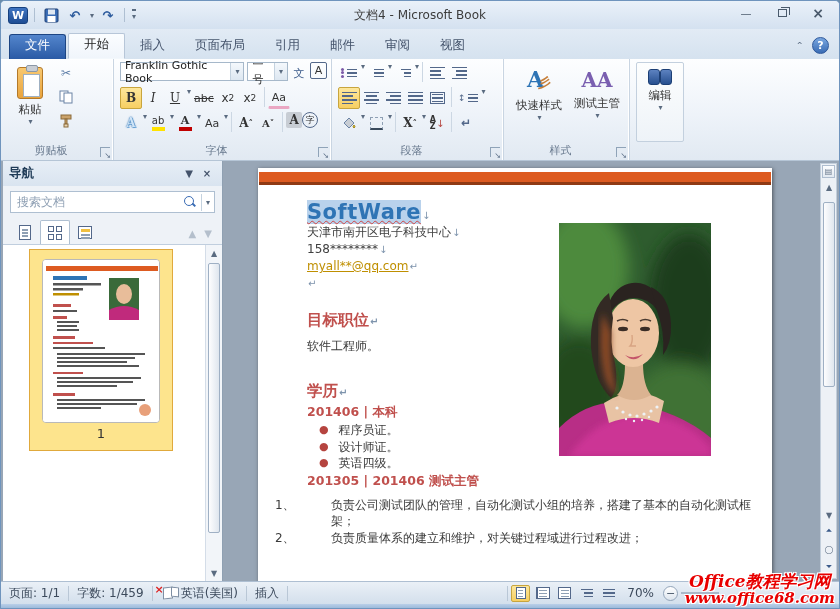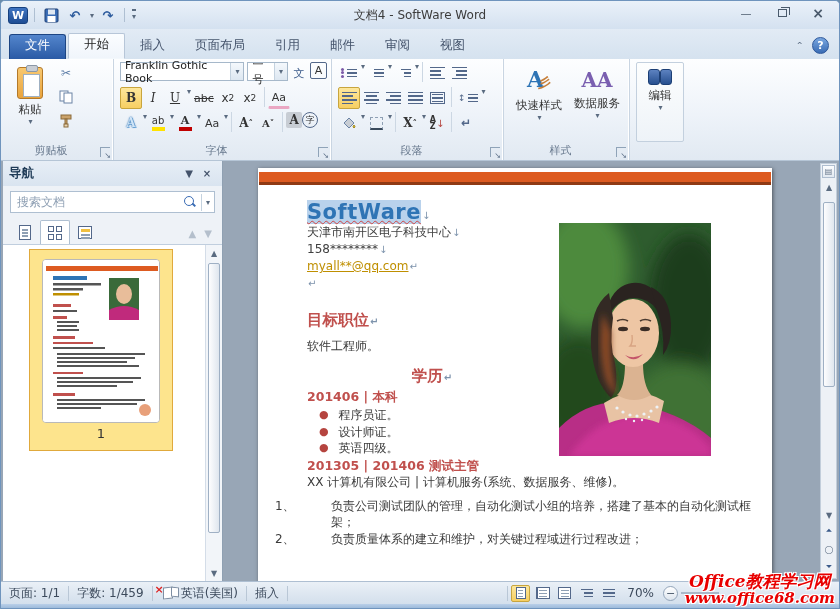--- a/index.html
+++ b/index.html
@@ -174,21 +174,21 @@
             <rect x="4" y="1.5" width="7" height="5" fill="#dfe8f2"></rect>
             <rect x="3.5" y="8" width="8" height="6" fill="#fff"></rect>
           </svg>
       </span>
       <span class="qbtn" style="color:#2f5d9e;font-weight:bold;">↶</span>
       <span class="mini-dd">▾</span>
       <span class="qbtn" style="color:#2f5d9e;font-weight:bold;">↷</span>
       <span class="qsep"></span>
       <span class="mini-dd" style="border-top:2px solid #5a6b80;padding-top:1px;">▾</span>
     </div>
-    <div class="title-text">文档4 - SoftWare Word</div>
+    <div class="title-text">文档4 - Microsoft Book</div>
     <div class="winbtns">
       <span class="winbtn">—</span>
       <span class="winbtn">
           <span class="restore-glyph"></span>
         </span>
       <span class="winbtn" style="font-weight:bold;font-size:14px;">×</span>
     </div>
   </div>
 
   <div class="tabrow">
@@ -428,21 +428,21 @@
 
     <div class="rgroup" style="width:126px;">
       <div style="display:flex;">
         <div class="bigbtn" style="width:58px;">
           <span class="style-a"><span>A</span><span class="brush">彡</span></span>
           <span class="blabel">快速样式</span>
           <span class="mini-dd">▾</span>
         </div>
         <div class="bigbtn" style="width:58px;">
           <span class="style-aa">AA</span>
-          <span class="blabel">数据服务</span>
+          <span class="blabel">测试主管</span>
           <span class="mini-dd">▾</span>
         </div>
       </div>
       <div class="glabel">样式</div>
       <span class="launcher"></span>
     </div>
 
     <div class="rgroup" style="width:64px;">
       <div class="bigbtn" style="width:48px;border:1px solid #c3d0de;background:linear-gradient(#fdfefe,#eef3f8);">
         <span class="binoc"></span>
@@ -539,40 +539,39 @@
           <div style="width:250px;">
             <span class="doc-name">SoftWare</span><span class="mark">↓</span>
             <div class="contact"><span>天津市南开区电子科技中心</span><span class="mark">↓</span></div>
             <div class="contact"><span>158********</span><span class="mark">↓</span></div>
             <div class="contact"><span class="email">myall**@qq.com</span><span class="mark">↵</span></div>
             <div class="contact"><span class="mark">↵</span></div>
 
             <div class="h-red" style="margin-top:18px;"><span>目标职位</span><span class="mark">↵</span></div>
             <div class="bodyline" style="margin-top:6px;">软件工程师。</div>
 
-            <div class="h-red" style="margin-top:12px;text-align:center;"><span>学历</span><span class="mark">↵</span></div>
+            <div class="h-red" style="margin-top:27px;"><span>学历</span><span class="mark">↵</span></div>
             <div class="sub-red">201406 | 本科</div>
             <div class="blist">
               <div class="bi">
                   <span class="dot">●</span>
                   <span>程序员证。</span>
                 </div>
               <div class="bi">
                   <span class="dot">●</span>
                   <span>设计师证。</span>
                 </div>
               <div class="bi">
                   <span class="dot">●</span>
                   <span>英语四级。</span>
                 </div>
             </div>
           </div>
 
           <div class="sub-red">201305 | 201406 测试主管</div>
-          <div class="bodyline">XX 计算机有限公司 | 计算机服务(系统、数据服务、维修)。</div>
           <div style="margin-top:8px;">
             <div class="duty">
                 <span class="num">1、</span>
                 <span>负责公司测试团队的管理，自动化测试小组的培养，搭建了基本的自动化测试框架；</span>
               </div>
             <div class="duty">
                 <span class="num">2、</span>
                 <span>负责质量体系的建立和维护，对关键过程域进行过程改进；</span>
               </div>
 

